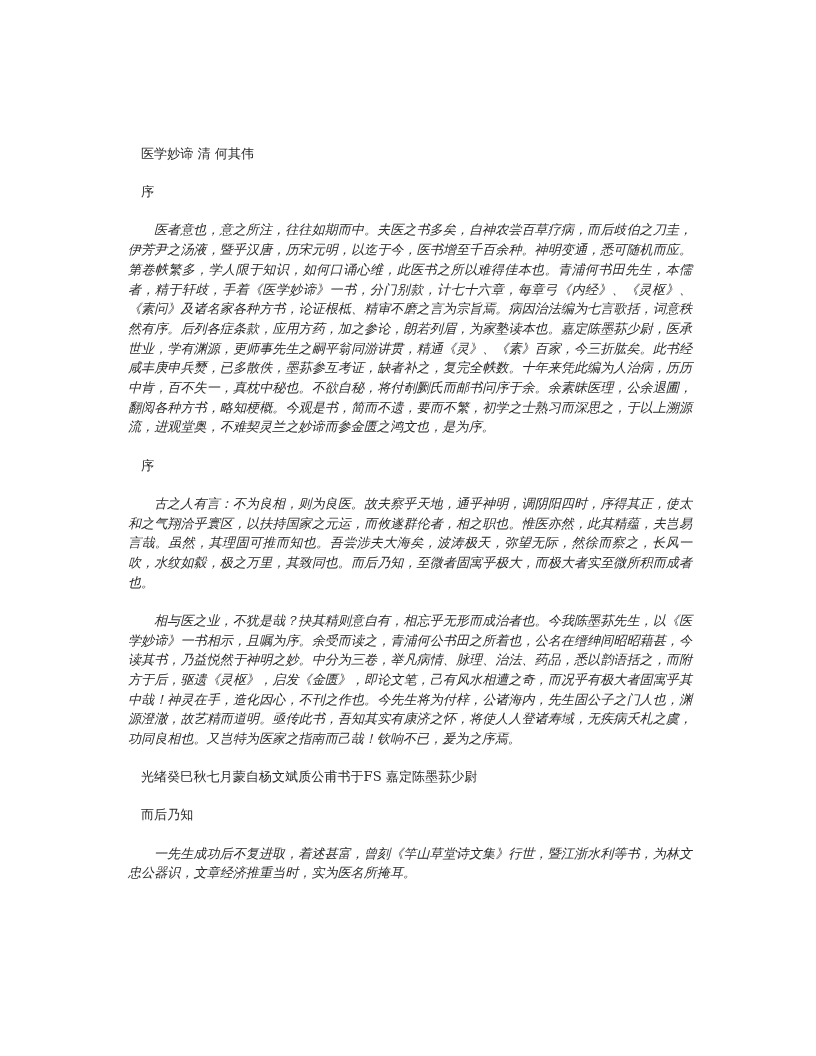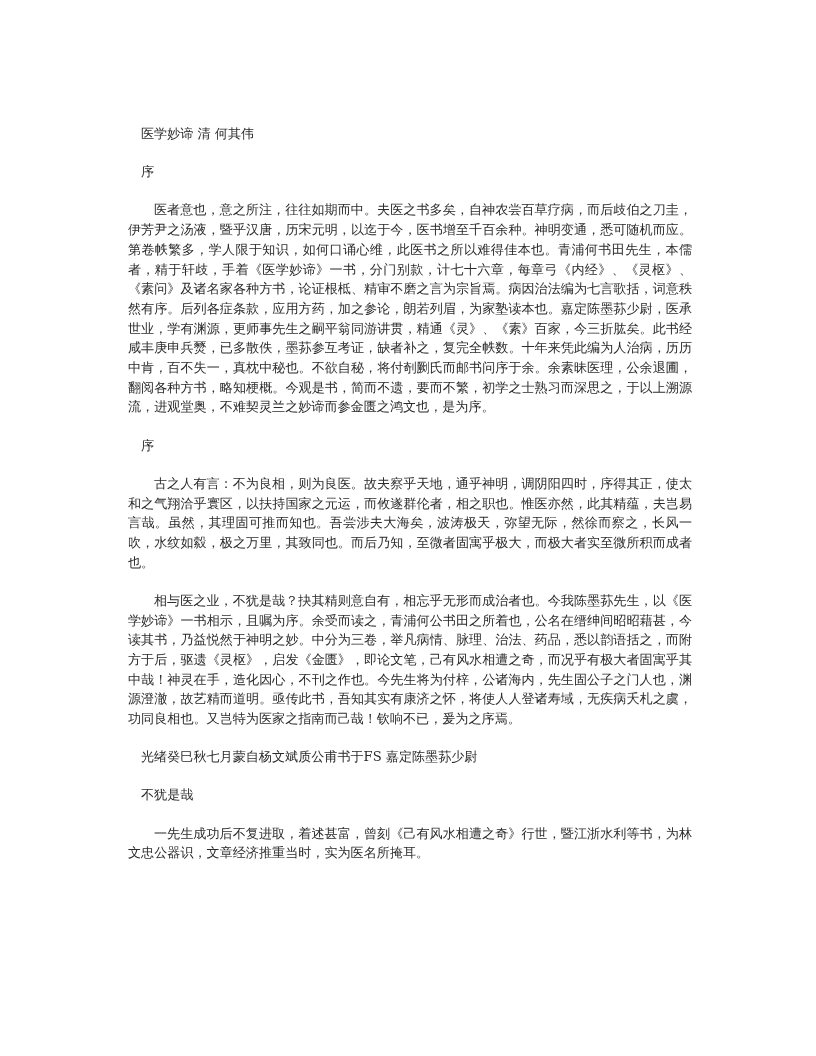--- a/index.html
+++ b/index.html
@@ -15,37 +15,38 @@
     position: relative;
     width: 816px;
     height: 1056px;
     background: #ffffff;
     box-sizing: border-box;
     overflow: hidden;
   }
   .content {
     position: absolute;
     left: 128px;
-    top: 124px;
+    top: 144px;
     width: 564px;
   }
   .para {
     font-family: "DejaVu Serif", "Liberation Serif", serif;
     font-size: 13.1px;
     line-height: 19.7px;
     color: #2b2b2b;
     margin: 0 0 18.5px 0;
     text-align: justify;
     text-justify: inter-ideograph;
     word-break: break-all;
     letter-spacing: 0;
     -webkit-font-smoothing: antialiased;
   }
   .para.indent {
     text-indent: 26px;
+    font-style: italic;
   }
   .para.heading {
     text-indent: 13px;
   }
   .para.title {
     text-indent: 13px;
   }
 </style>
 </head>
 <body>
@@ -61,19 +62,19 @@
 
 
     <p class="para heading">序</p>
 
     <p class="para indent">古之人有言：不为良相，则为良医。故夫察乎天地，通乎神明，调阴阳四时，序得其正，使太和之气翔洽乎寰区，以扶持国家之元运，而攸遂群伦者，相之职也。惟医亦然，此其精蕴，夫岂易言哉。虽然，其理固可推而知也。吾尝涉夫大海矣，波涛极天，弥望无际，然徐而察之，长风一吹，水纹如縠，极之万里，其致同也。而后乃知，至微者固寓乎极大，而极大者实至微所积而成者也。</p>
 
     <p class="para indent">相与医之业，不犹是哉？抉其精则意自有，相忘乎无形而成治者也。今我陈墨荪先生，以《医学妙谛》一书相示，且嘱为序。余受而读之，青浦何公书田之所着也，公名在缙绅间昭昭藉甚，今读其书，乃益悦然于神明之妙。中分为三卷，举凡病情、脉理、治法、药品，悉以韵语括之，而附方于后，驱遗《灵枢》，启发《金匮》，即论文笔，己有风水相遭之奇，而况乎有极大者固寓乎其中哉！神灵在手，造化因心，不刊之作也。今先生将为付梓，公诸海内，先生固公子之门人也，渊源澄澈，故艺精而道明。亟传此书，吾知其实有康济之怀，将使人人登诸寿域，无疾病夭札之虞，功同良相也。又岂特为医家之指南而己哉！钦响不已，爰为之序焉。</p>
 
     <p class="para heading">光绪癸巳秋七月蒙自杨文斌质公甫书于FS  嘉定陈墨荪少尉</p>
 
-    <p class="para heading">不犹是哉</p>
+    <p class="para heading">而后乃知</p>
 
 
-    <p class="para indent">一先生成功后不复进取，着述甚富，曾刻《己有风水相遭之奇》行世，暨江浙水利等书，为林文忠公器识，文章经济推重当时，实为医名所掩耳。</p>
+    <p class="para indent">一先生成功后不复进取，着述甚富，曾刻《竿山草堂诗文集》行世，暨江浙水利等书，为林文忠公器识，文章经济推重当时，实为医名所掩耳。</p>
 
   </div>
 </div>
 
 </body></html>

